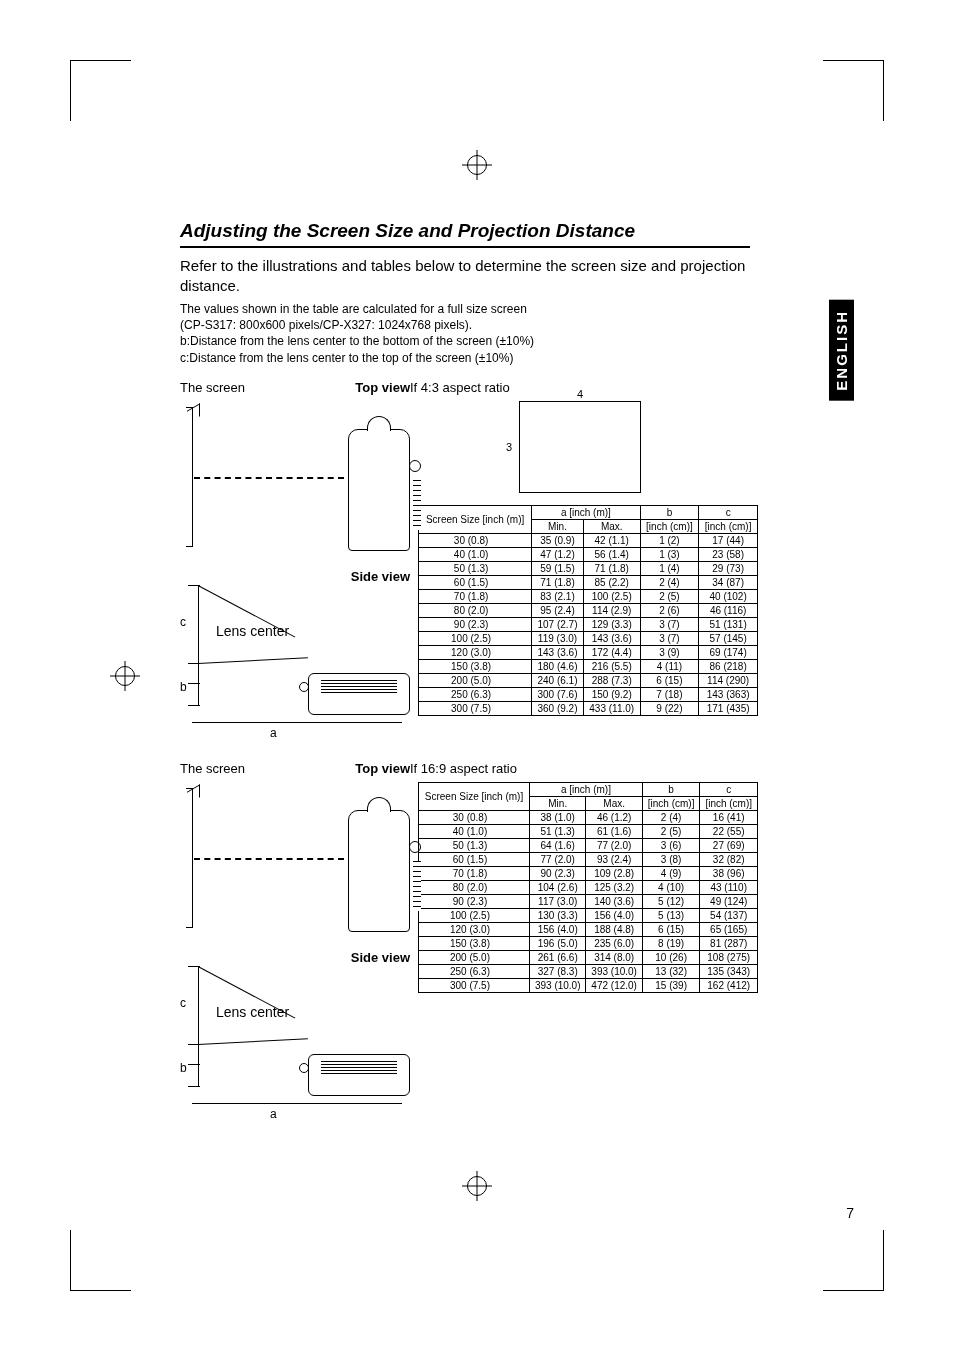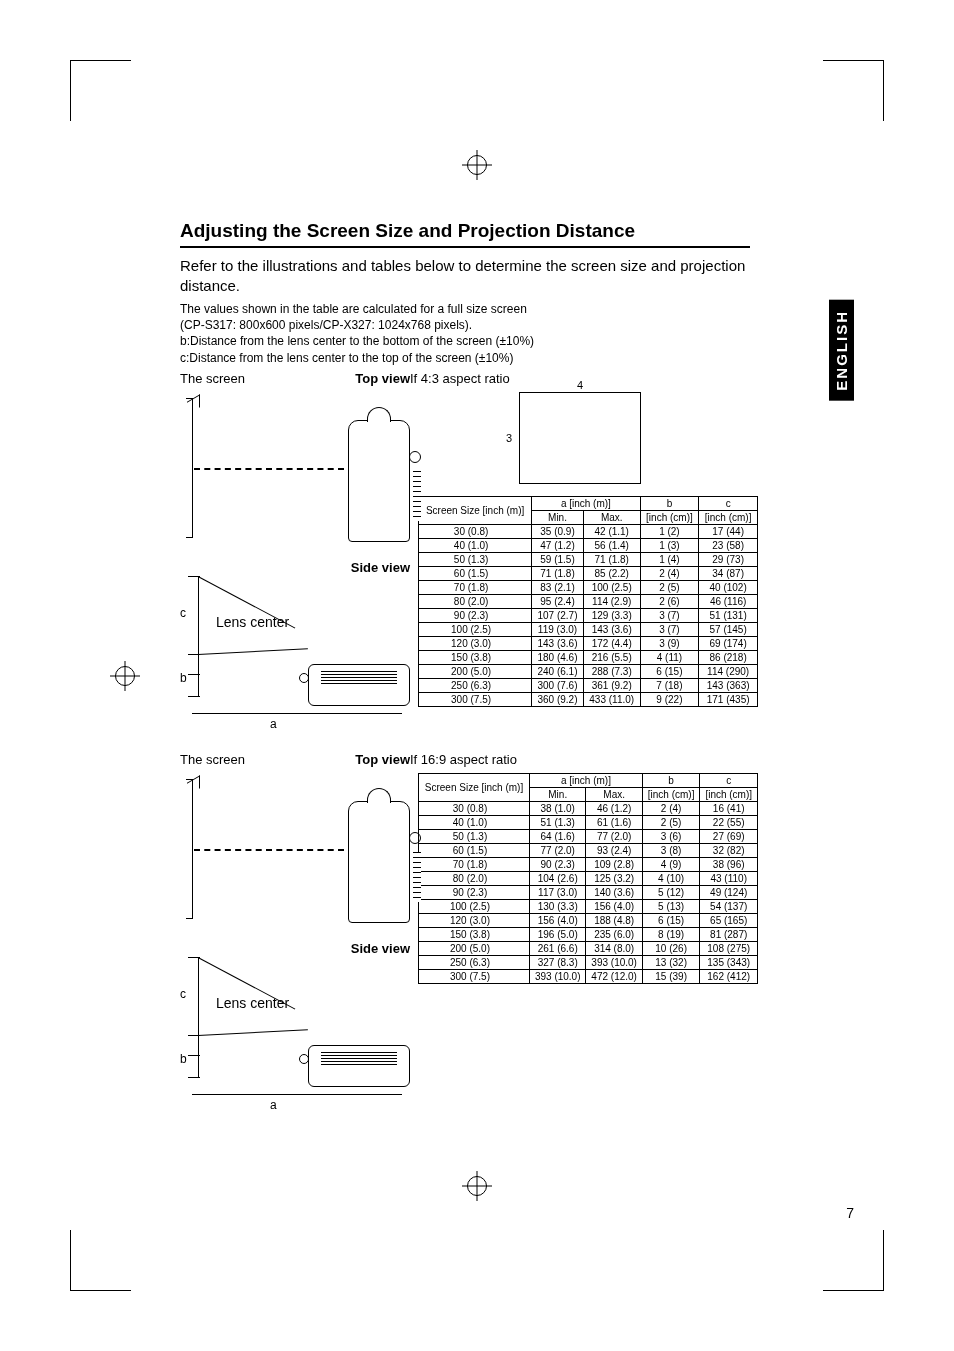--- a/index.html
+++ b/index.html
@@ -27,34 +27,35 @@
   .cross.bottom { left:50%; bottom:150px; transform:translateX(-50%);}
 
   .page {
     position:absolute;
     left:180px; top:220px;
     width:570px;
   }
 
   .title {
     font-weight:bold;
+    font-style:italic;
     font-size:19px;
     border-bottom:2px solid #000;
     padding-bottom:4px;
     margin-bottom:8px;
   }
   .intro {
     font-size:15px;
     line-height:1.3;
     margin-bottom:6px;
   }
   .notes {
     font-size:12px;
     line-height:1.35;
-    margin-bottom:5px;
+    margin-bottom:14px;
   }
 
   .section {
     display:flex;
     margin-bottom:26px;
   }
   .left-col {
     width:230px;
     flex:0 0 230px;
     font-size:12px;
@@ -339,21 +340,21 @@
             <tr>
               <td>200 (5.0)</td>
               <td>240 (6.1)</td>
               <td>288 (7.3)</td>
               <td>6 (15)</td>
               <td>114 (290)</td>
             </tr>
             <tr>
               <td>250 (6.3)</td>
               <td>300 (7.6)</td>
-              <td>361 (9.2)</td>
+              <td>150 (9.2)</td>
               <td>7 (18)</td>
               <td>143 (363)</td>
             </tr>
             <tr>
               <td>300 (7.5)</td>
               <td>360 (9.2)</td>
               <td>433 (11.0)</td>
               <td>9 (22)</td>
               <td>171 (435)</td>
             </tr>

